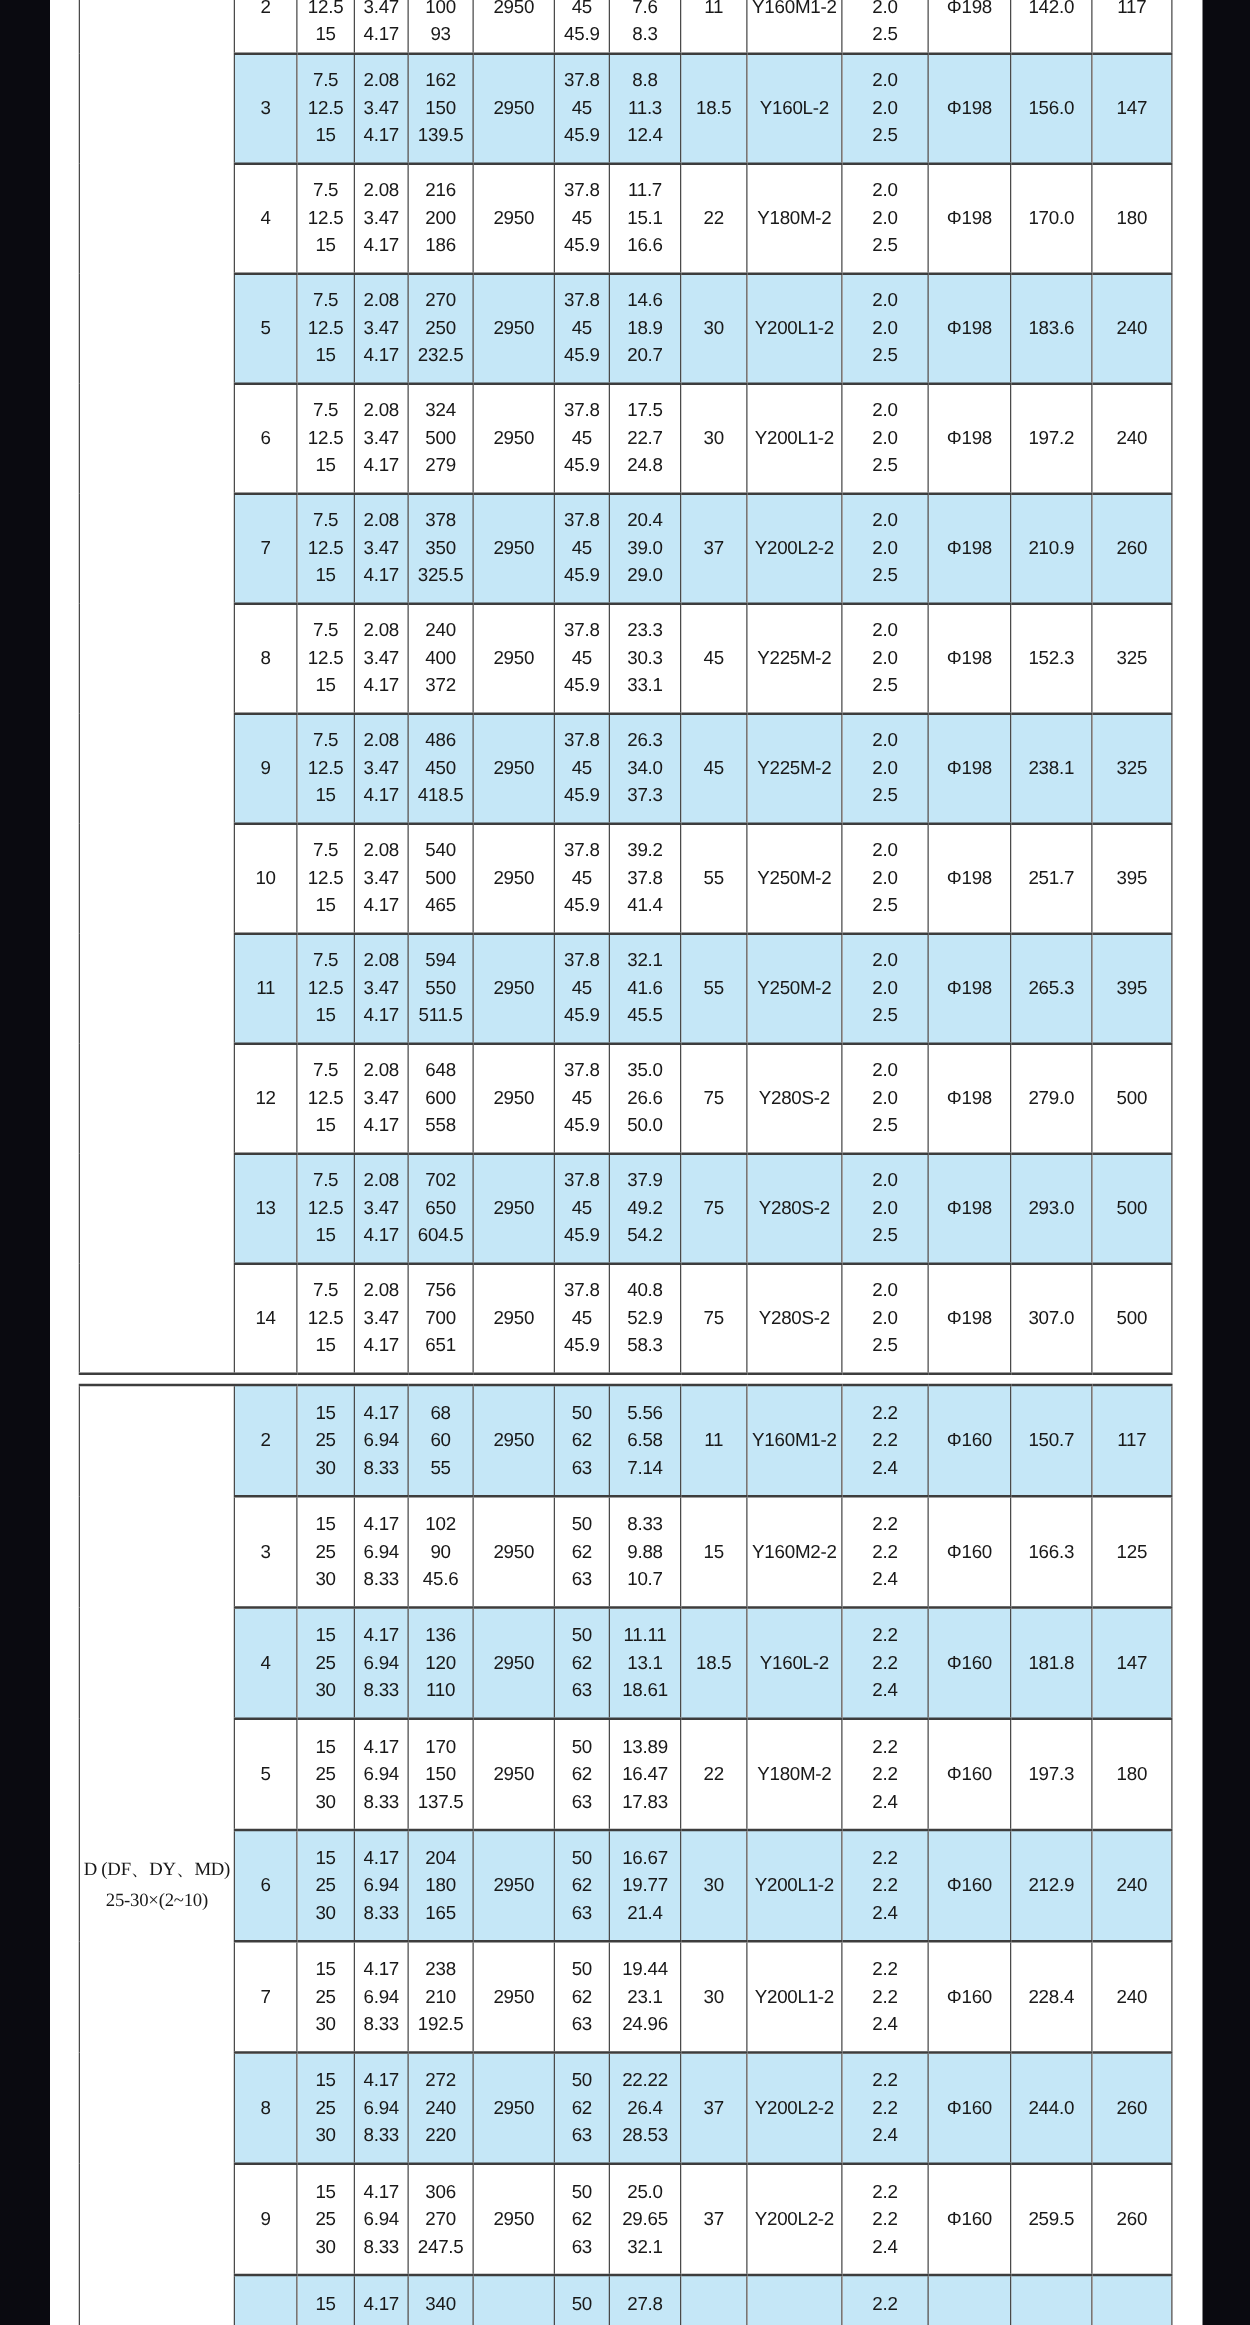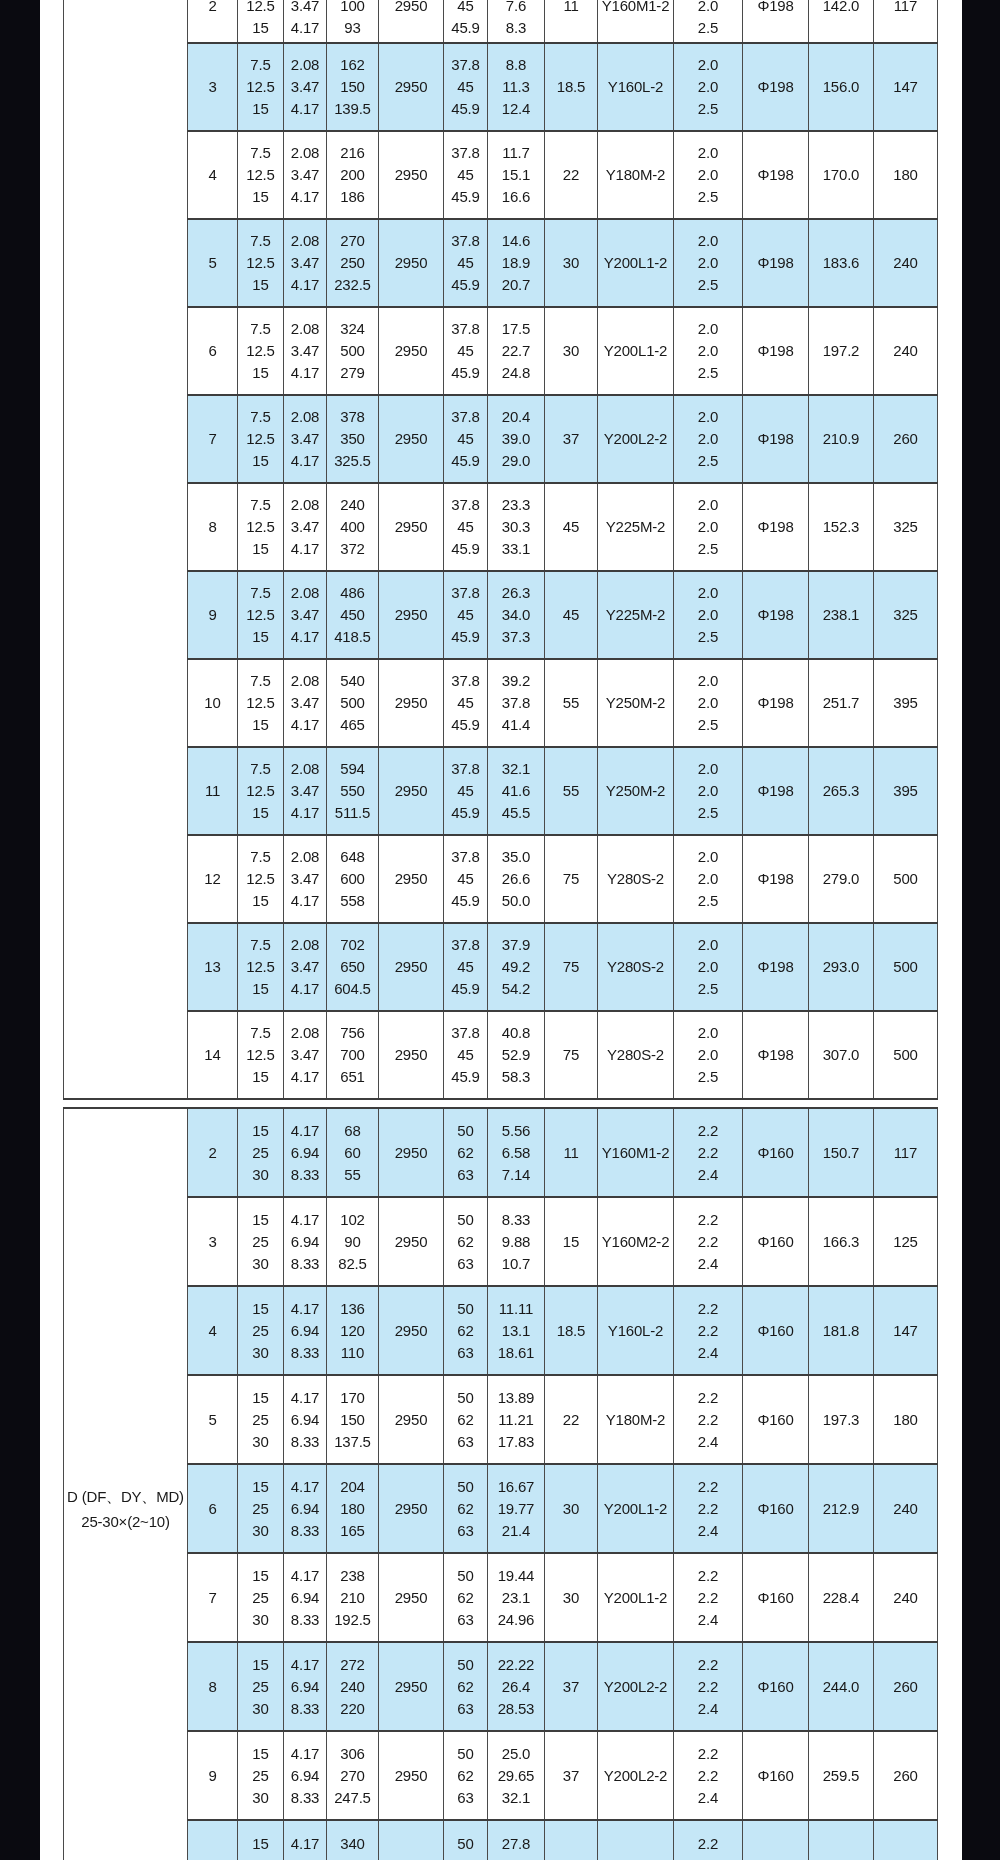--- a/index.html
+++ b/index.html
@@ -21,21 +21,21 @@
     border-top-width:2px;border-bottom-width:2px;
     border-top-color:#3d3d3d;border-bottom-color:#3d3d3d;
     text-align:center;vertical-align:middle;
     font-size:15px;line-height:22px;letter-spacing:-0.2px;
     padding:0;background:#ffffff;overflow:hidden;
   }
   .t1 tr{height:88px;}
   .t2 tr{height:89px;}
   tr.hl td{background:#c5e7f7;}
   td.label-cell{background:#ffffff !important;font-size:15px;}
-  .label-inner div{line-height:25px;white-space:nowrap;}
+  .label-inner div{line-height:25px;white-space:nowrap;font-family:Liberation Serif, serif;}
   tr.partial-top{height:43px;}
   tr.partial-top td{border-top:none;vertical-align:top;}
   tr.partial-top .cell{margin-top:-5px;}
   tr.partial-bottom td{vertical-align:top;padding-top:12px;}
   .cell .ln{line-height:22px;}
 </style>
 </head>
 <body>
 
 <div class="viewport">
@@ -1204,21 +1204,21 @@
               <div class="cell">
                 <div class="ln">4.17</div>
                 <div class="ln">6.94</div>
                 <div class="ln">8.33</div>
               </div>
             </td>
             <td>
               <div class="cell">
                 <div class="ln">102</div>
                 <div class="ln">90</div>
-                <div class="ln">82.5</div>
+                <div class="ln">45.6</div>
               </div>
             </td>
             <td>
               <div class="cell">
                 <div class="ln">2950</div>
               </div>
             </td>
             <td>
               <div class="cell">
                 <div class="ln">50</div>
@@ -1380,21 +1380,21 @@
             <td>
               <div class="cell">
                 <div class="ln">50</div>
                 <div class="ln">62</div>
                 <div class="ln">63</div>
               </div>
             </td>
             <td>
               <div class="cell">
                 <div class="ln">13.89</div>
-                <div class="ln">11.21</div>
+                <div class="ln">16.47</div>
                 <div class="ln">17.83</div>
               </div>
             </td>
             <td>
               <div class="cell">
                 <div class="ln">22</div>
               </div>
             </td>
             <td>
               <div class="cell">

